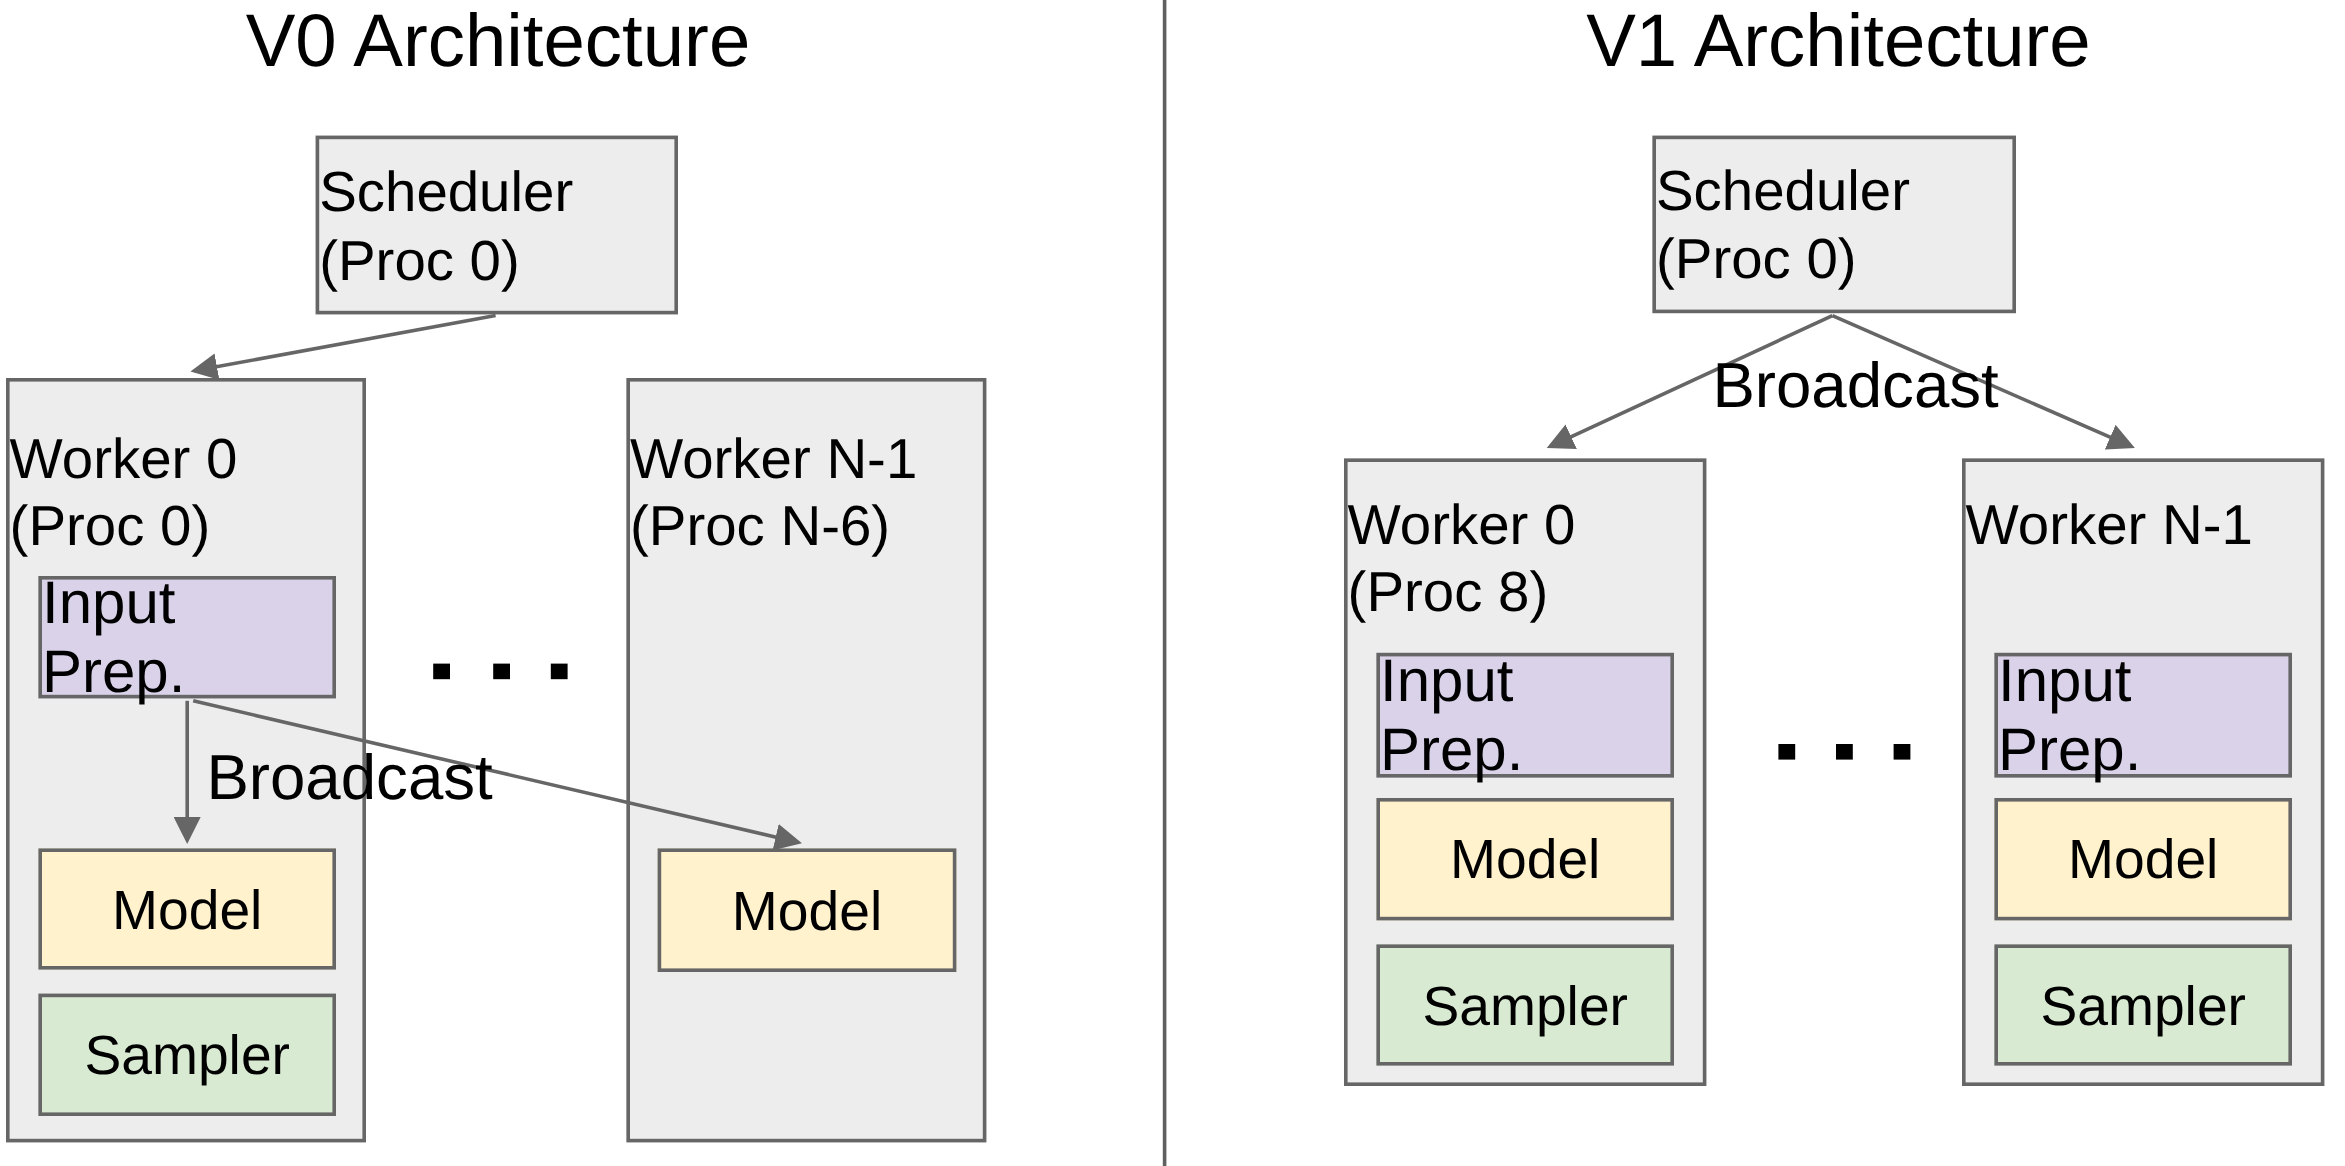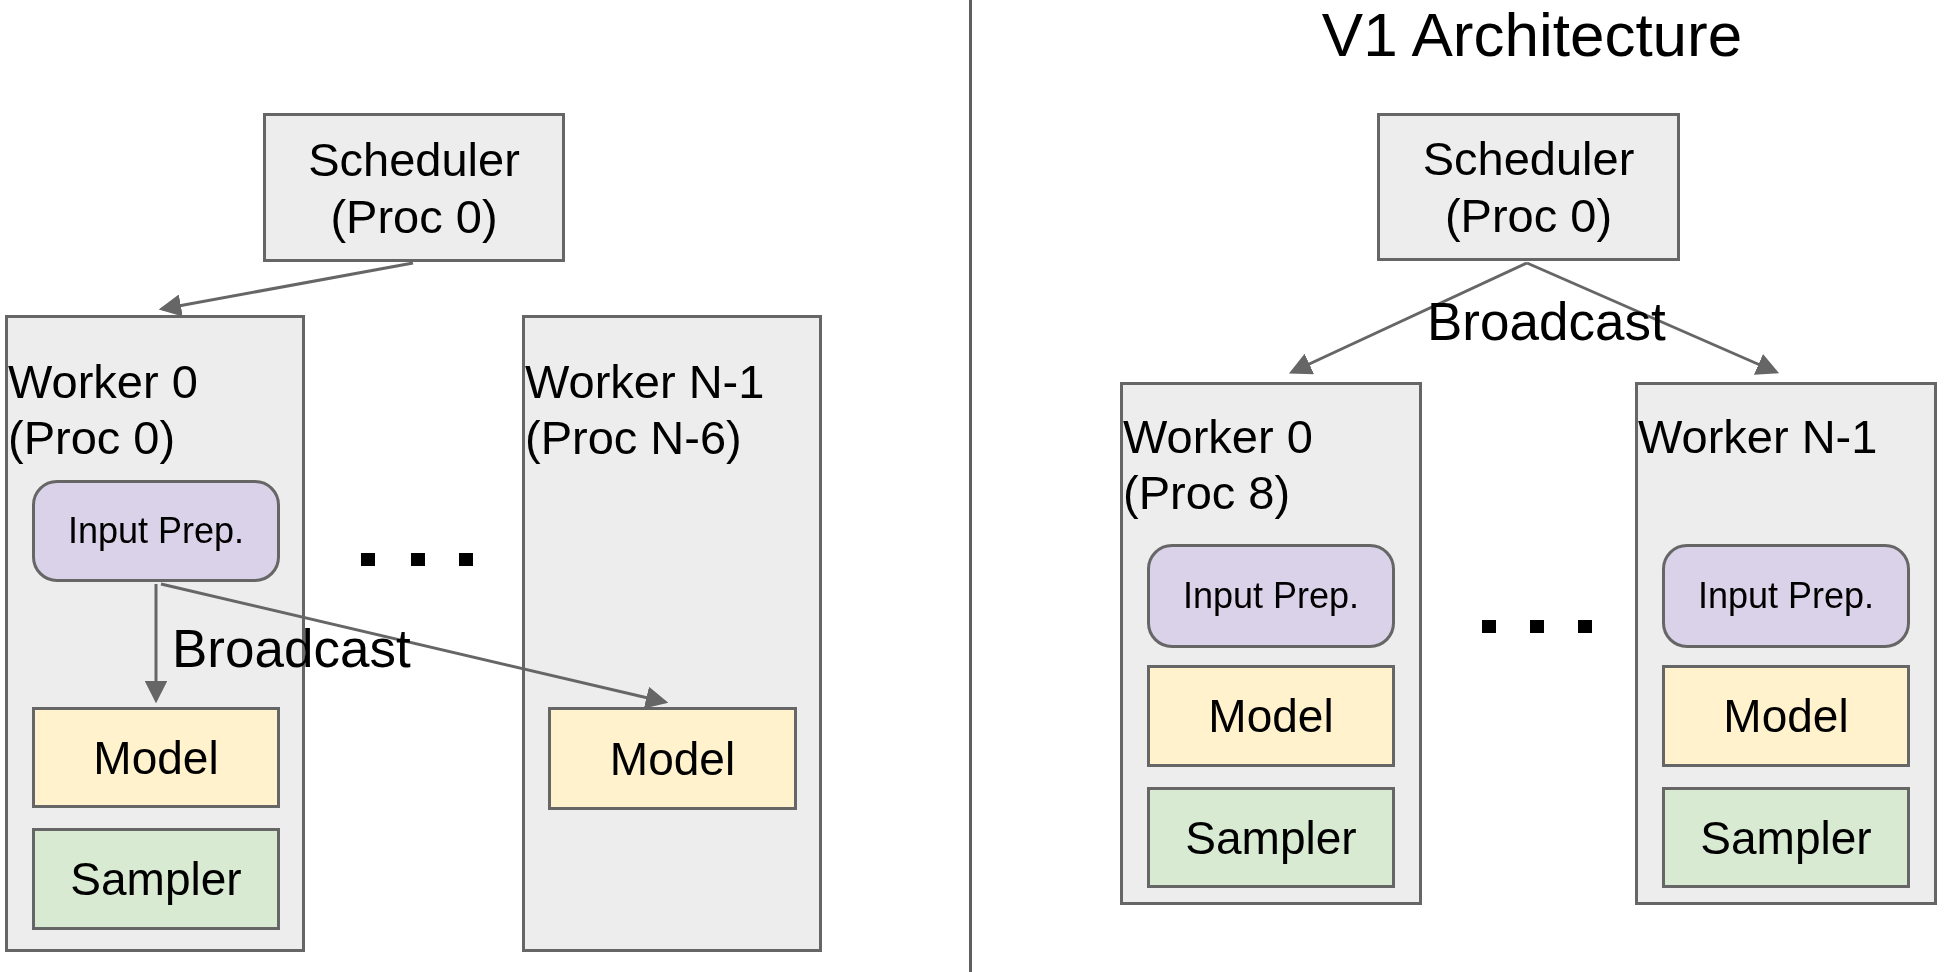--- a/index.html
+++ b/index.html
@@ -15,33 +15,33 @@
   }
   .title{
     position:absolute;top:2px;width:830px;text-align:center;
     font-size:62px;line-height:66px;white-space:nowrap;
   }
   .box{
     position:absolute;box-sizing:border-box;border:3px solid var(--box-border);
     background:var(--box-fill-grey);z-index:1;
   }
   .scheduler{
-    display:flex;flex-direction:column;align-items:center;justify-content:center;
+    display:flex;flex-direction:column;align-items:flex-start;justify-content:center;
     font-size:47px;line-height:57px;text-align:center;
   }
   .worker-label{
     position:absolute;left:0;right:0;text-align:left;
     font-size:47px;line-height:56px;
   }
   .component{
     position:absolute;box-sizing:border-box;border:3px solid var(--box-border);
     display:flex;align-items:center;justify-content:center;z-index:2;
     font-size:46px;
   }
-  .component.input-prep{background:var(--input-prep-fill);font-size:36px;border-radius:25px;}
+  .component.input-prep{background:var(--input-prep-fill);font-size:50px;}
   .component.model{background:var(--model-fill);}
   .component.sampler{background:var(--sampler-fill);}
   .broadcast{
     position:absolute;font-size:53px;line-height:43px;white-space:nowrap;z-index:20;
   }
   .dot{
     position:absolute;width:14px;height:13px;background:#000;z-index:5;
   }
   #divider{
     position:absolute;left:969px;top:0;width:3px;height:972px;
@@ -50,20 +50,21 @@
   #arrow-layer{
     position:absolute;left:0;top:0;z-index:10;pointer-events:none;
   }
   .arrow-line{stroke:var(--arrow);stroke-width:3;fill:none;}
 </style>
 </head>
 <body>
 
 <div id="stage">
 
+  <div class="title" style="left:0px;">V0 Architecture</div>
 
   <div class="box scheduler" style="left:263px;top:113px;width:302px;height:149px;">
     <div>Scheduler</div>
     <div>(Proc 0)</div>
   </div>
 
   <div class="box" style="left:5px;top:315px;width:300px;height:637px;">
     <div class="worker-label" style="top:36px;">
       <div>Worker 0</div>
       <div>(Proc 0)</div>

